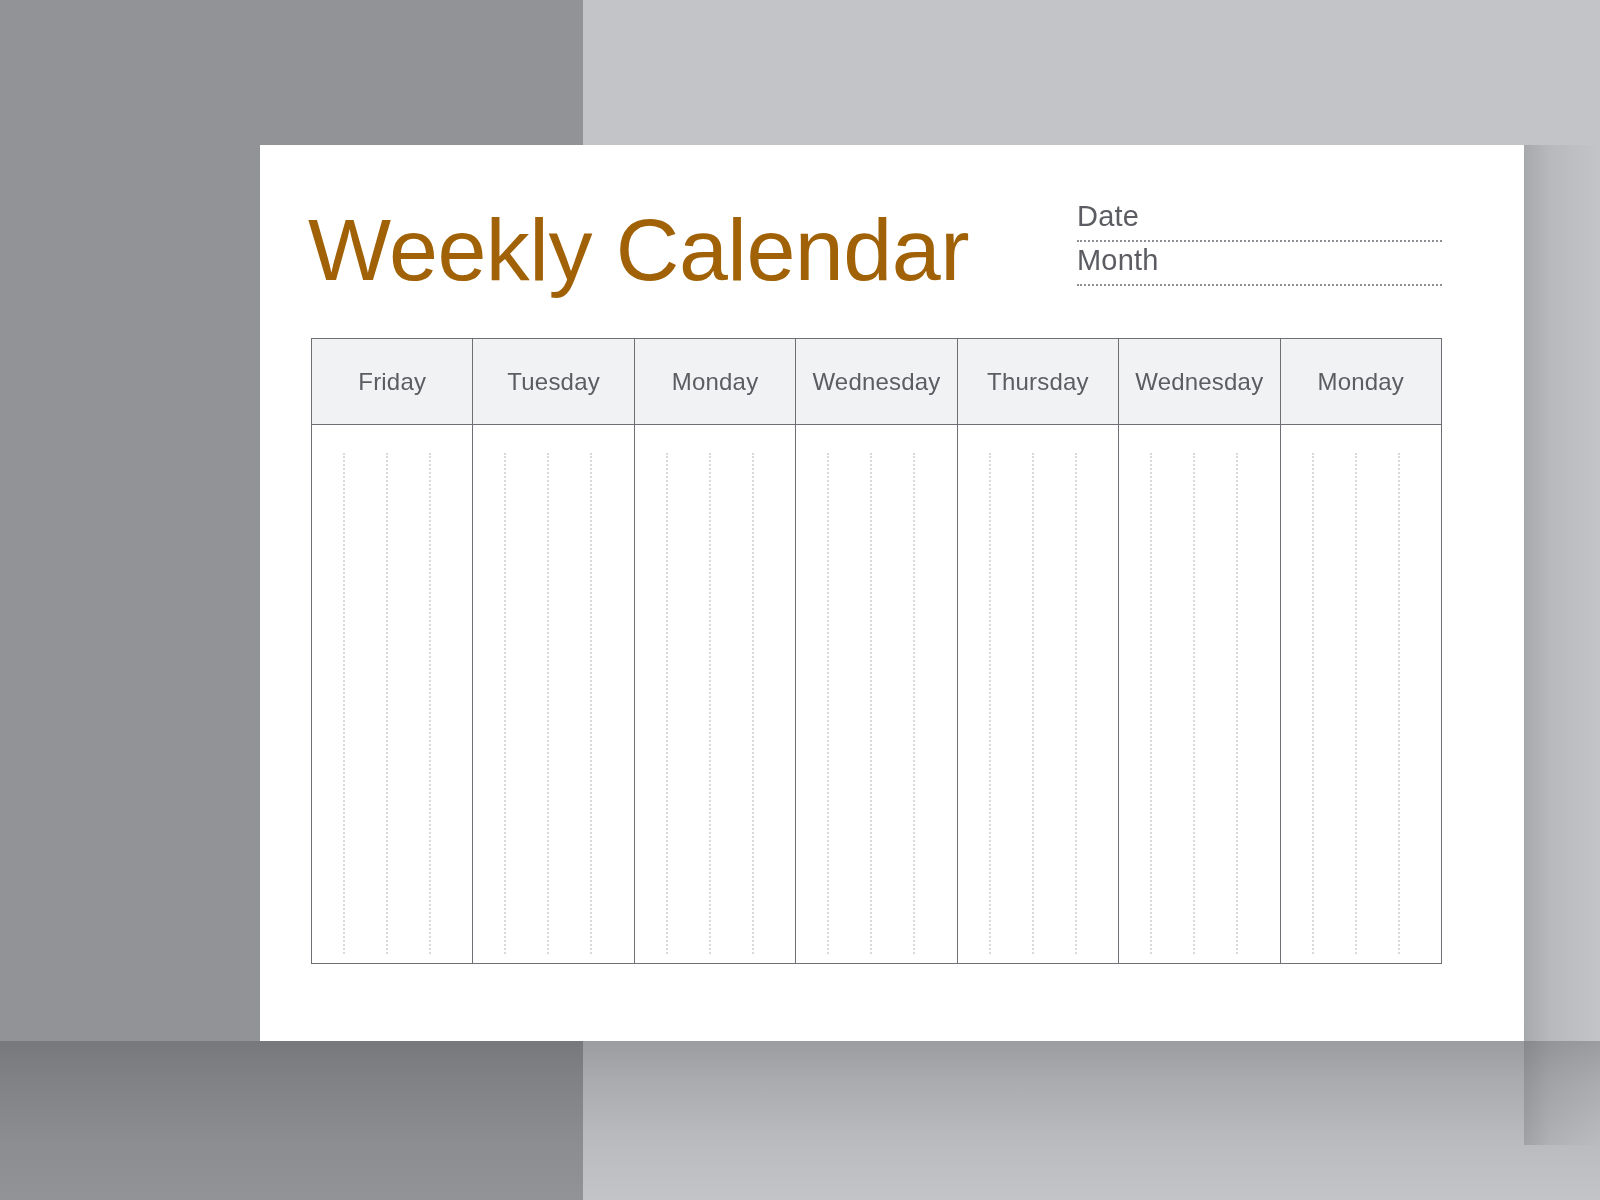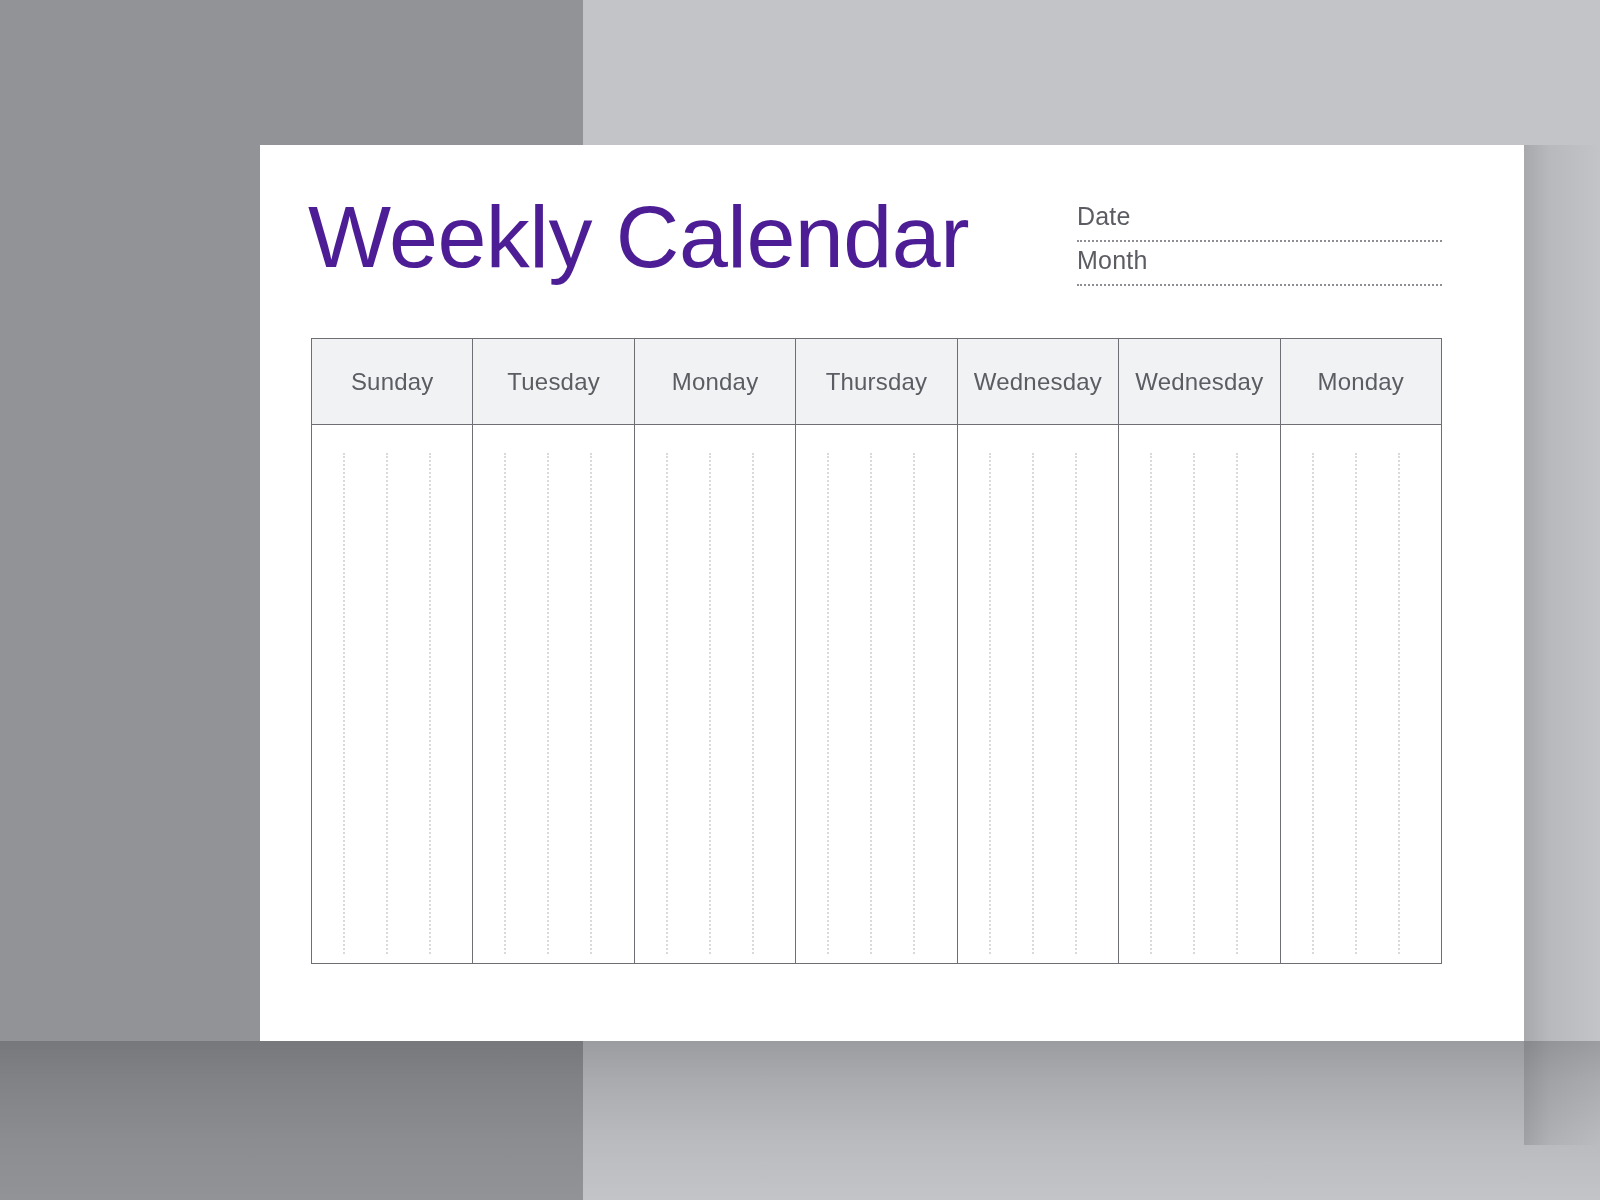--- a/index.html
+++ b/index.html
@@ -105,41 +105,41 @@
 
   
   .card-head {
     position: absolute;
     left: 0; top: 0;
     width: 1264px; height: 175px;
   }
   .title {
     position: absolute;
     left: 48px;
-    top: 48px;
+    top: 61px;
     font-size: 88px;
     font-weight: 300;
-    color: #4c1d95;
+    color: #a16207;
     letter-spacing: -0.5px;
     line-height: 1;
     white-space: nowrap;
   }
 
   .meta {
     position: absolute;
     left: 817px;
     top: 56px;
     width: 365px;
   }
   .meta-row {
     position: relative;
     height: 44px;
   }
   .meta-label {
-    font-size: 25px;
+    font-size: 29px;
     font-weight: 300;
     color: #5b5d63;
     line-height: 30px;
     letter-spacing: 0.2px;
   }
   .meta-rule {
     position: absolute;
     left: 0;
     bottom: 3px;
     width: 365px;
@@ -235,33 +235,33 @@
           <div class="meta-label">Month</div>
           <div class="meta-rule"></div>
         </div>
       </div>
     </div>
 
     <div class="cal">
 
       <div class="cal-head">
         <div class="col">
-          <span class="day-name">Sunday</span>
+          <span class="day-name">Friday</span>
         </div>
         <div class="col">
           <span class="day-name">Tuesday</span>
         </div>
         <div class="col">
           <span class="day-name">Monday</span>
         </div>
         <div class="col">
+          <span class="day-name">Wednesday</span>
+        </div>
+        <div class="col">
           <span class="day-name">Thursday</span>
-        </div>
-        <div class="col">
-          <span class="day-name">Wednesday</span>
         </div>
         <div class="col">
           <span class="day-name">Wednesday</span>
         </div>
         <div class="col">
           <span class="day-name">Monday</span>
         </div>
       </div>
 
       <div class="cal-body">

